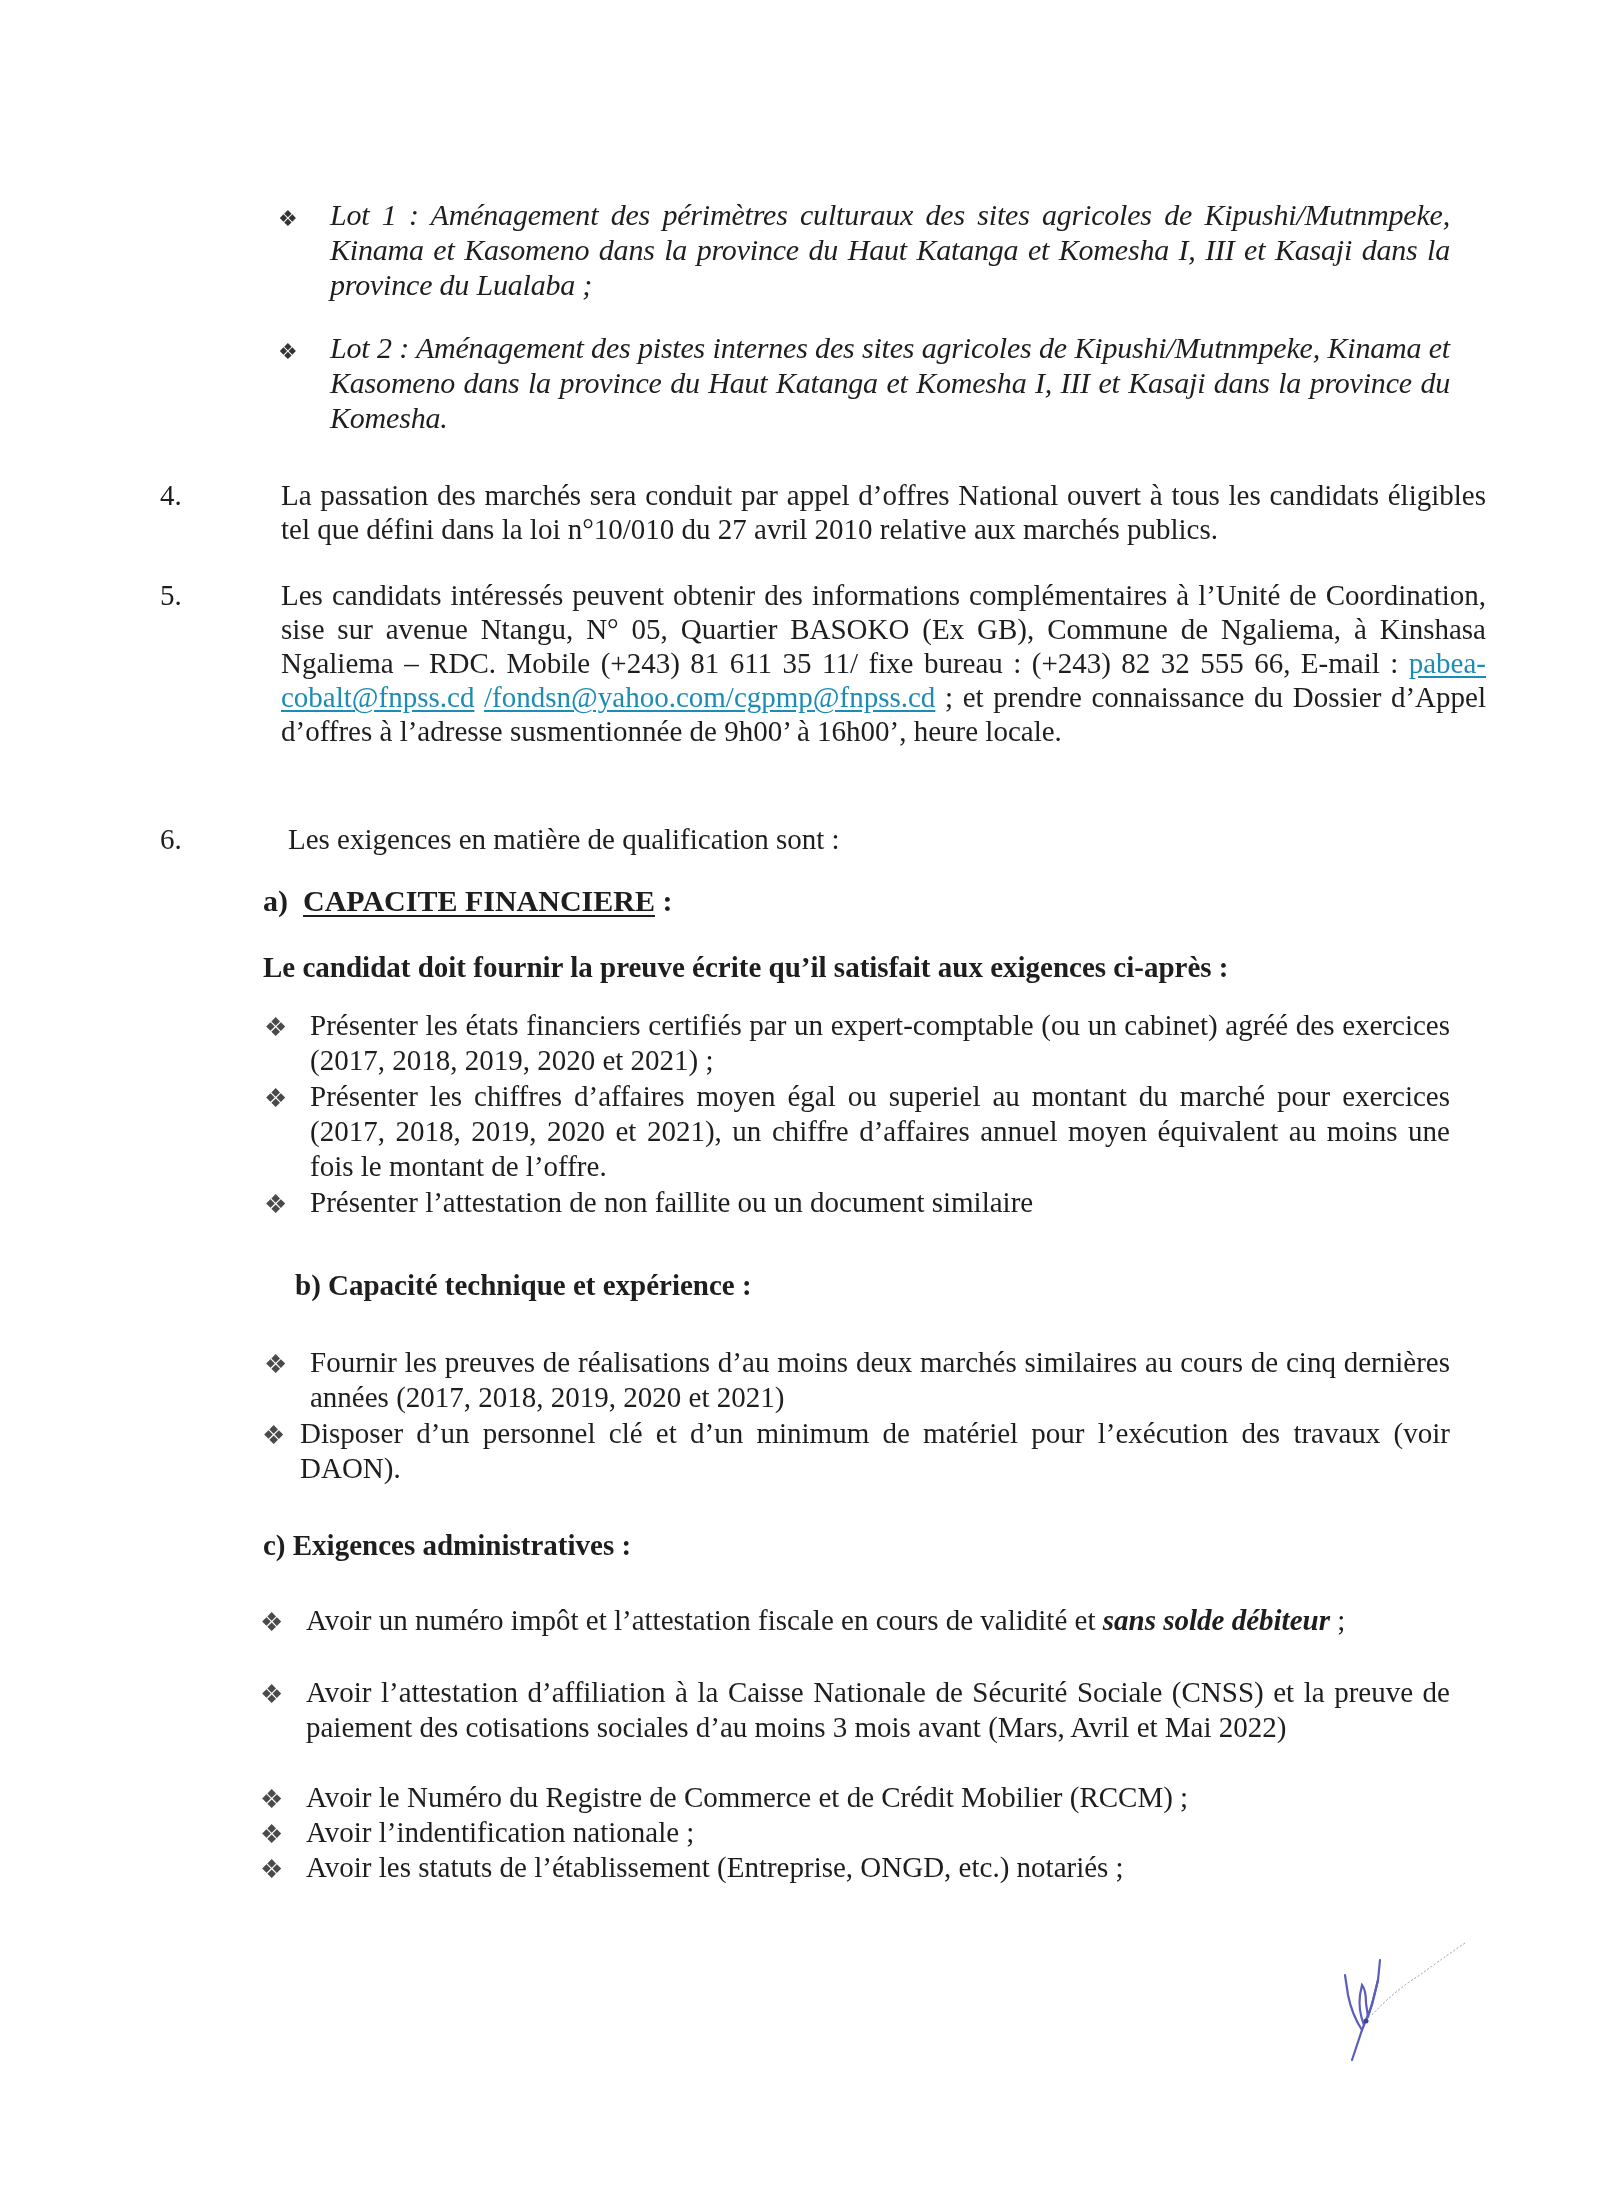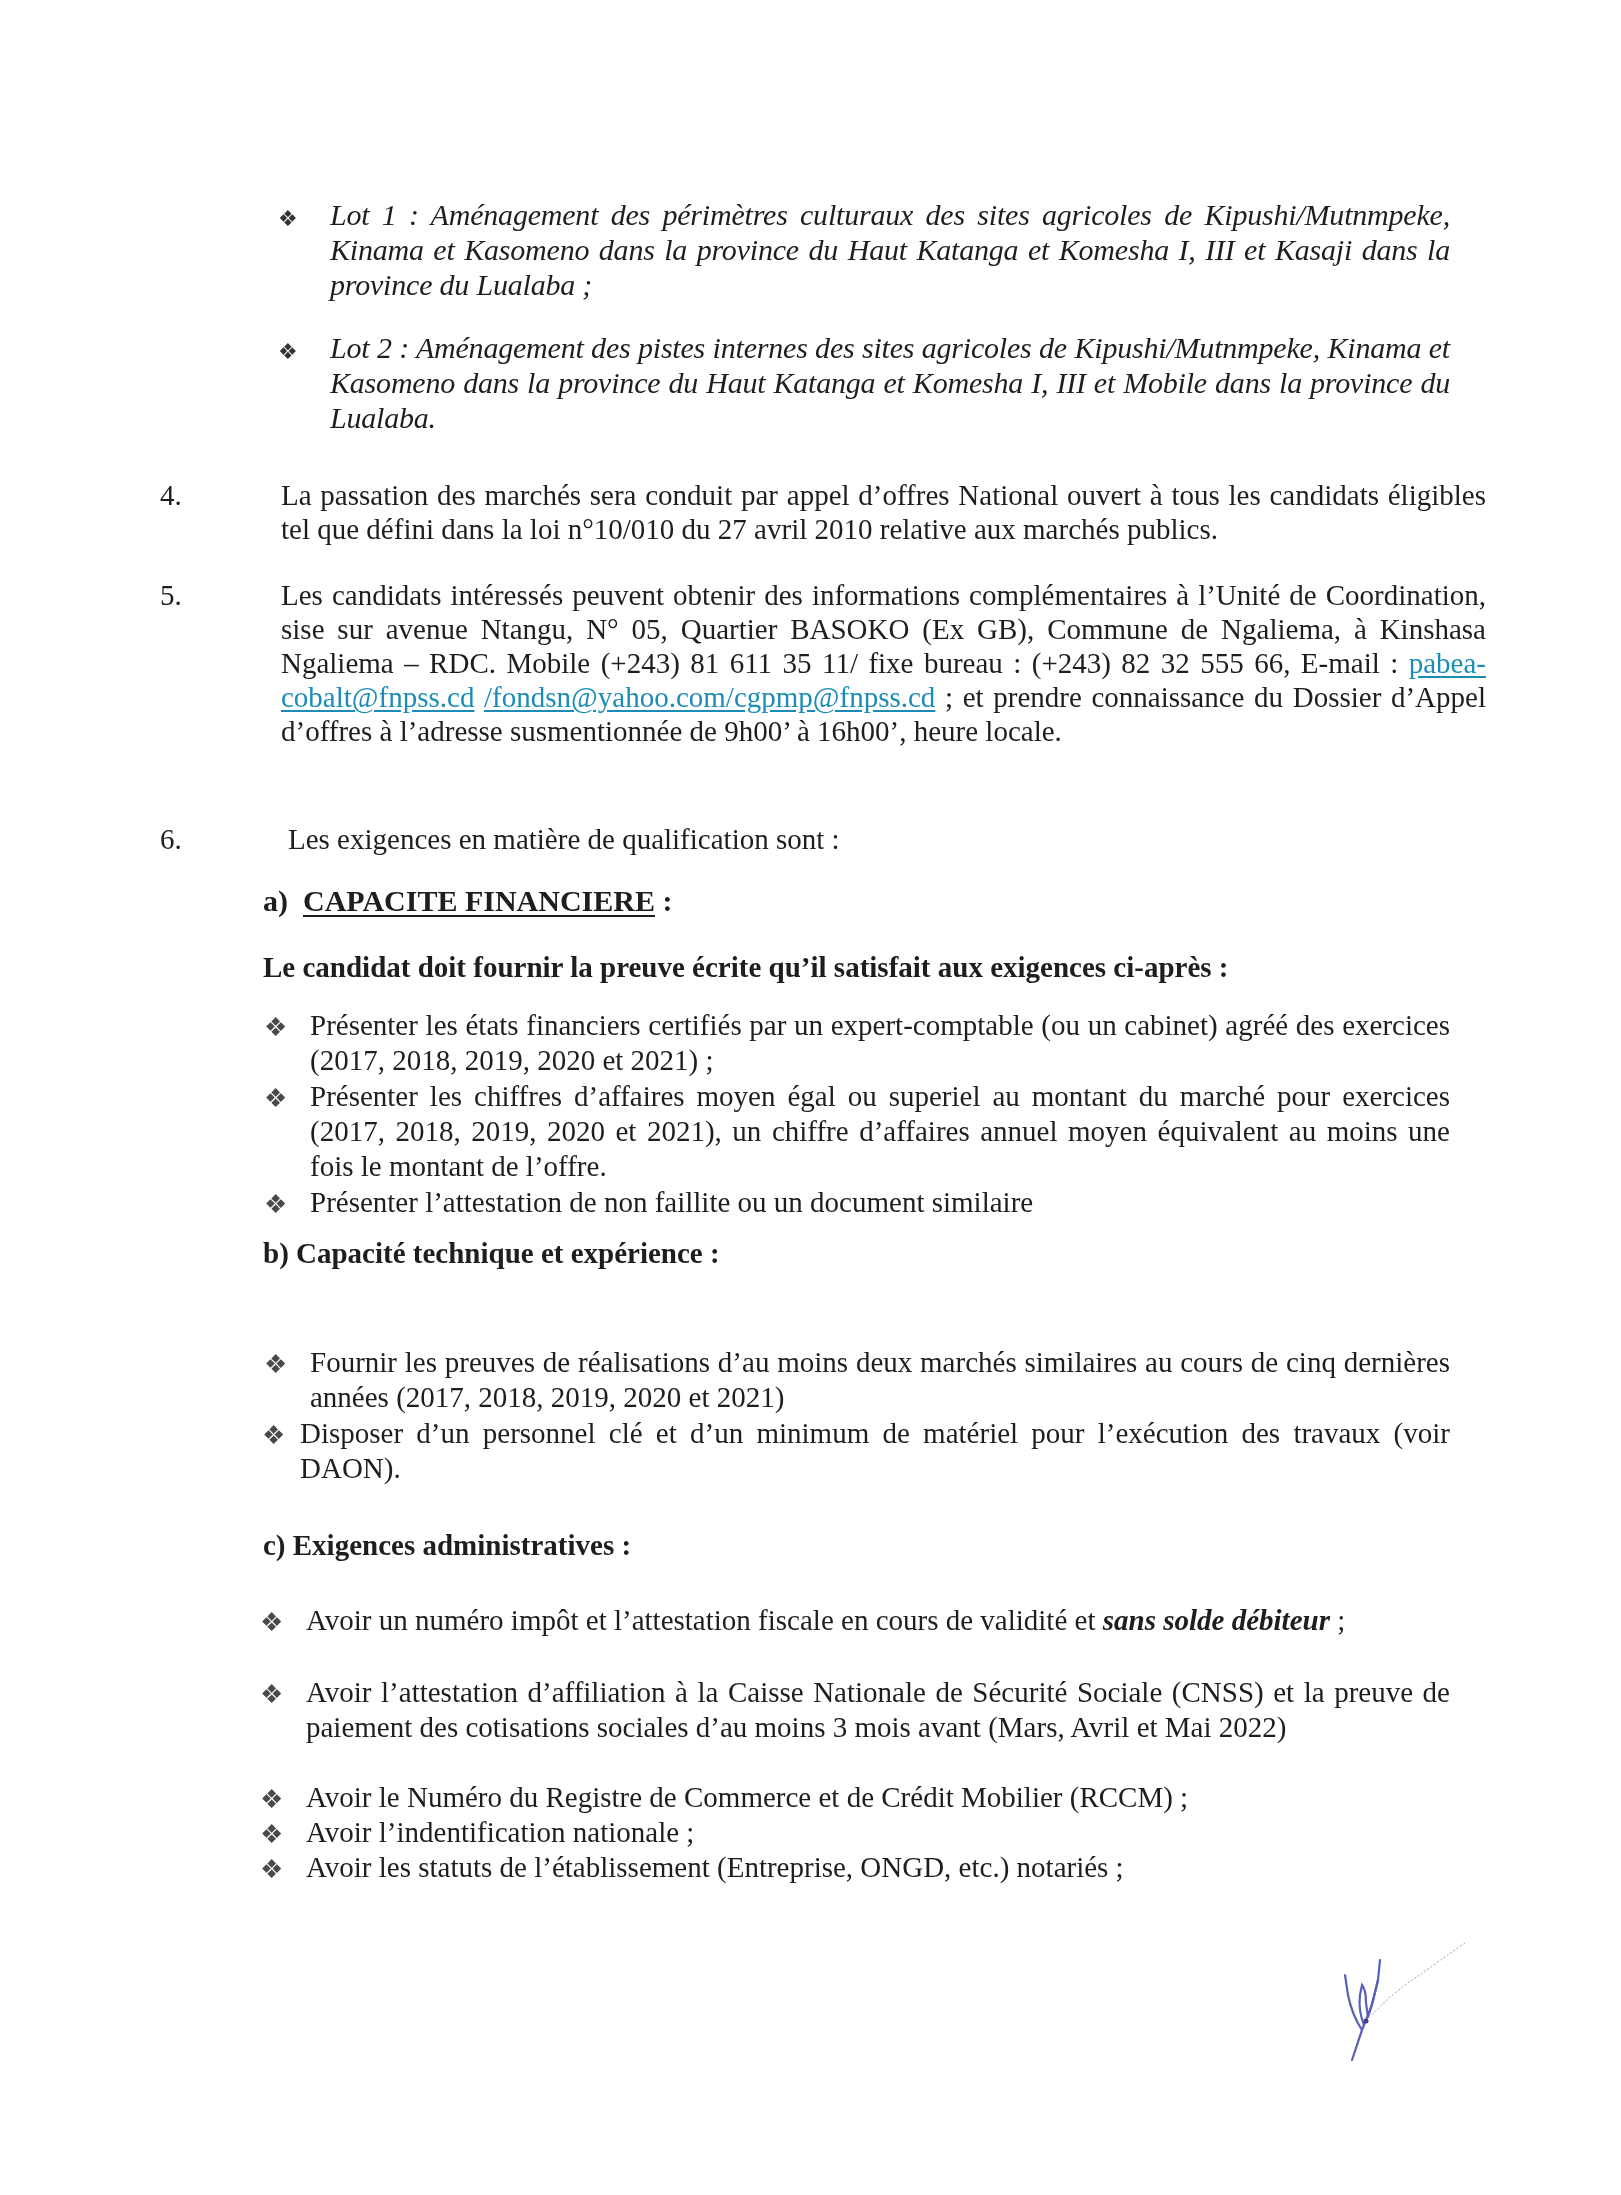--- a/index.html
+++ b/index.html
@@ -28,21 +28,21 @@
 
 <div class="page">
 
   <div class="blk lot last-left" style="top:197px;">
     <span class="lot-bullet">❖</span>
     <span>Lot 1 :</span><span> Aménagement des périmètres culturaux des sites agricoles de Kipushi/Mutnmpeke, Kinama et Kasomeno dans la province du Haut Katanga et Komesha I, III et Kasaji dans la province du Lualaba ;</span>
   </div>
 
   <div class="blk lot last-left" style="top:330px;">
     <span class="lot-bullet">❖</span>
-    <span>Lot 2 :</span><span> Aménagement des pistes internes des sites agricoles de Kipushi/Mutnmpeke, Kinama et Kasomeno dans la province du Haut Katanga et Komesha I, III et Mobile dans la province du Lualaba.</span>
+    <span>Lot 2 :</span><span> Aménagement des pistes internes des sites agricoles de Kipushi/Mutnmpeke, Kinama et Kasomeno dans la province du Haut Katanga et Komesha I, III et Kasaji dans la province du Komesha.</span>
   </div>
 
   <span class="num" style="left:160px; top:478px;">4.</span>
   <div class="blk para last-left" style="top:478px;">La passation des marchés sera conduit par appel d’offres National ouvert à tous les candidats éligibles tel que défini dans la loi n°10/010 du 27 avril 2010 relative aux marchés publics.</div>
 
   <span class="num" style="left:160px; top:578px;">5.</span>
   <div class="blk para last-left" style="top:578px;">
     <span>Les candidats intéressés peuvent obtenir des informations complémentaires à l’Unité de Coordination, sise sur avenue Ntangu, N° 05, Quartier BASOKO (Ex GB), Commune de Ngaliema, à Kinshasa Ngaliema – RDC. Mobile (+243) 81 611 35 11/ fixe bureau : (+243) 82 32 555 66, E-mail : </span><a class="link">pabea-cobalt@fnpss.cd</a> <a class="link">/fondsn@yahoo.com/cgpmp@fnpss.cd</a><span> ; et prendre connaissance du Dossier d’Appel d’offres à l’adresse susmentionnée de 9h00’ à 16h00’, heure locale.</span>
   </div>
 
@@ -60,21 +60,21 @@
   </div>
   <div class="bl last-left" style="left:310px; top:1079px; width:1140px;">
     <span class="dia">❖</span>
     <span>Présenter les chiffres d’affaires moyen égal ou superiel au montant du marché pour exercices (2017, 2018, 2019, 2020 et 2021), un chiffre d’affaires annuel moyen équivalent au moins une fois le montant de l’offre.</span>
   </div>
   <div class="bl last-left" style="left:310px; top:1185px; width:1140px;">
     <span class="dia">❖</span>
     <span>Présenter l’attestation de non faillite ou un document similaire</span>
   </div>
 
-  <div class="subhead" style="top:1236px;">b) Capacité technique et expérience :</div>
+  <div class="subhead" style="top:1268px;margin-left:32px;">b) Capacité technique et expérience :</div>
 
   <div class="bl last-left" style="left:310px; top:1345px; width:1140px;">
     <span class="dia">❖</span>
     <span>Fournir les preuves de réalisations d’au moins deux marchés similaires au cours de cinq dernières années (2017, 2018, 2019, 2020 et 2021)</span>
   </div>
   <div class="bl last-left" style="left:300px; top:1416px; width:1150px;">
     <span class="dia" style="left:-38px;">❖</span>
     <span>Disposer d’un personnel clé et d’un minimum de matériel pour l’exécution des travaux (voir DAON).</span>
   </div>
 

